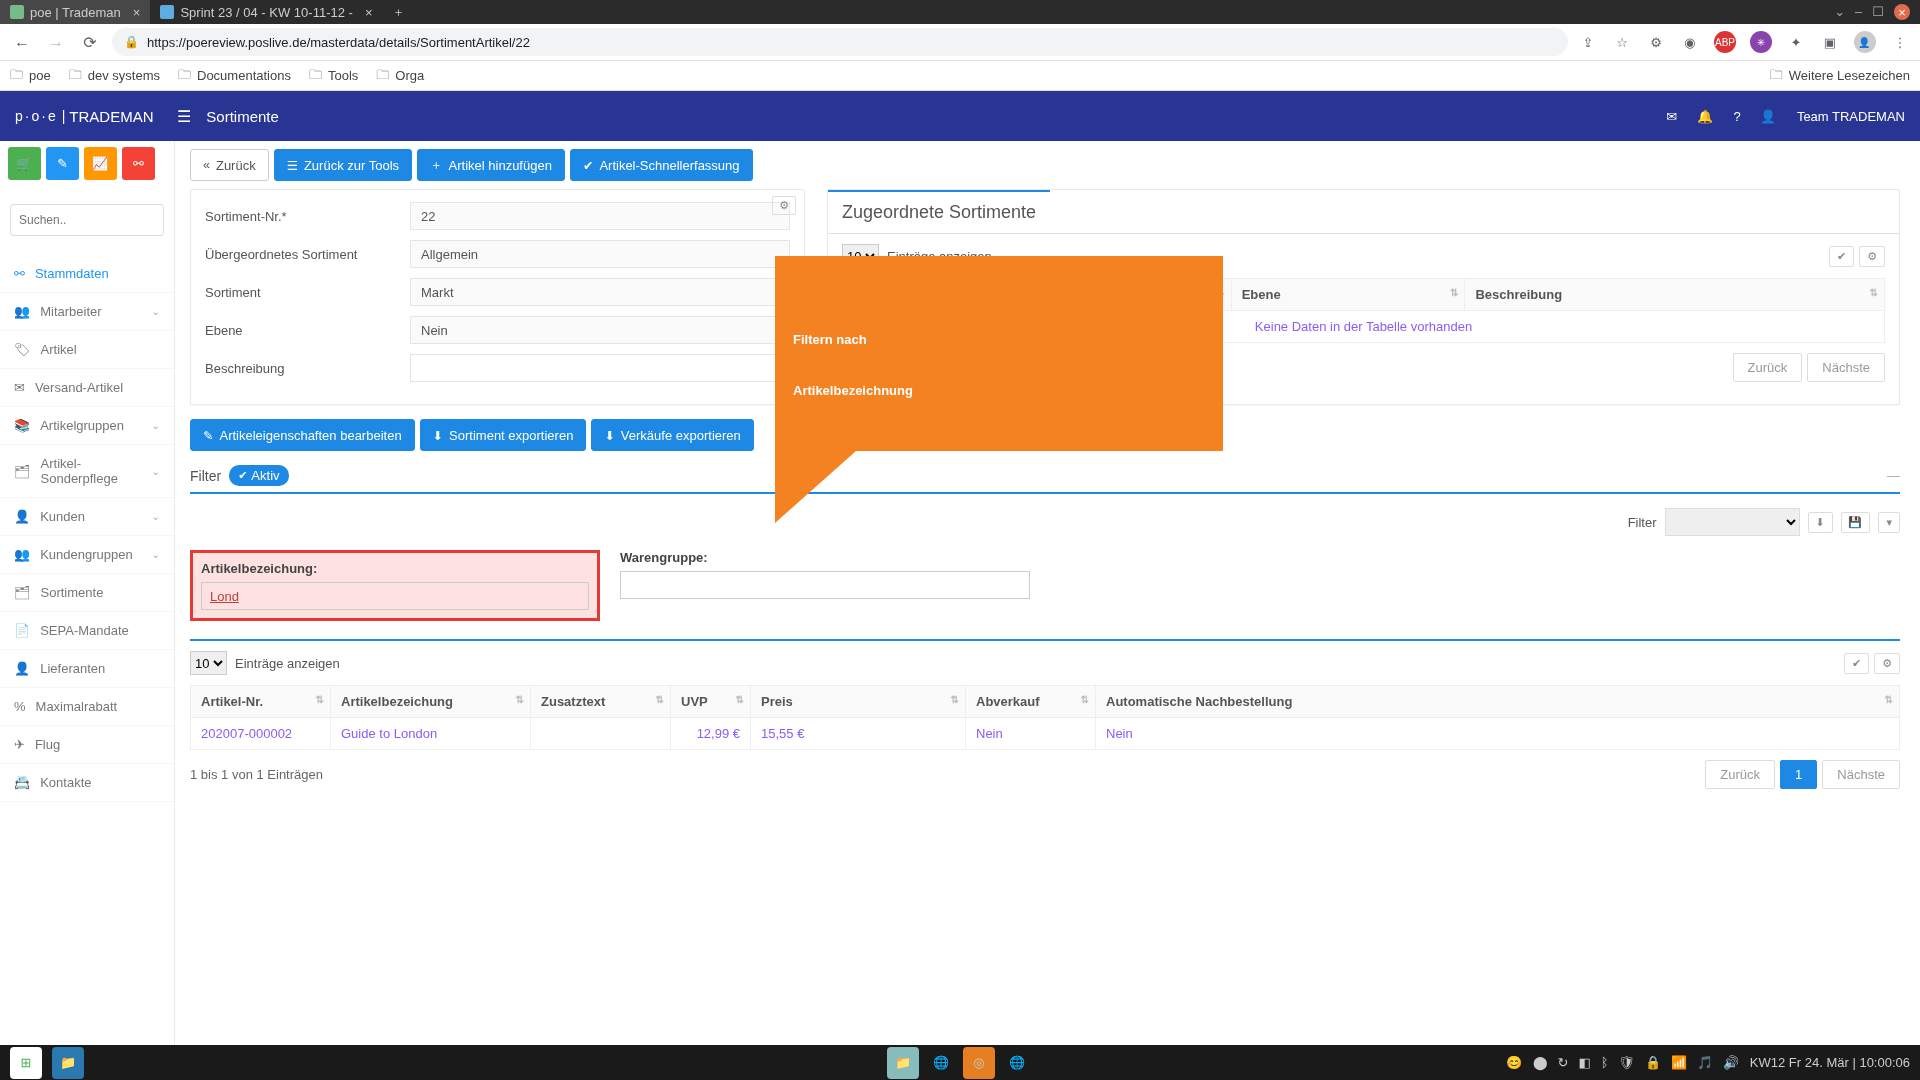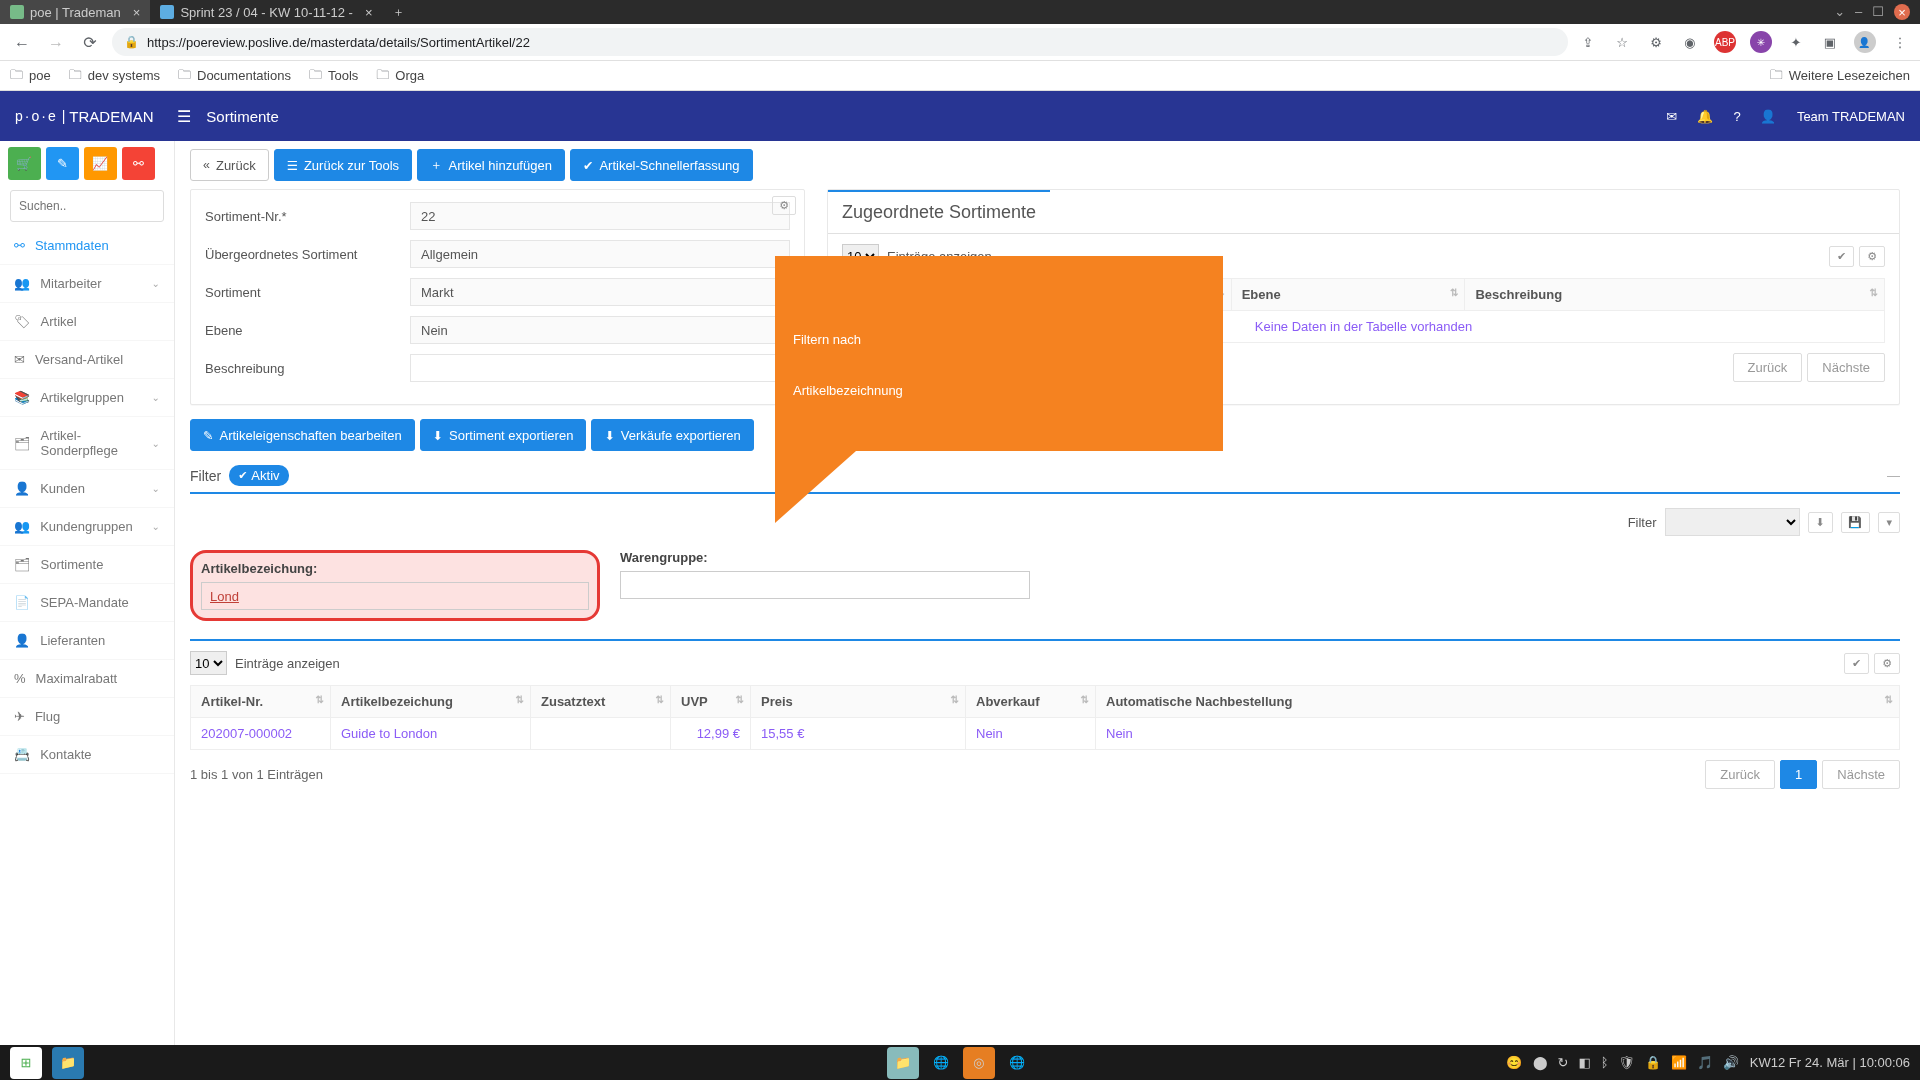--- a/index.html
+++ b/index.html
@@ -44,21 +44,21 @@
 .sqbtn.green{background:#4caf50;}
 .sqbtn.blue{background:#2196f3;}
 .sqbtn.orange{background:#ff9800;}
 .sqbtn.red{background:#f44336;}
 .breadcrumb{position:absolute;right:30px;top:58px;font-size:11px;color:#888;}
 .breadcrumb a{color:#888;text-decoration:none;}
 
 
 .layout{display:flex;height:calc(100% - 24px - 37px - 30px - 50px - 35px);}
 .sidebar{width:175px;background:#fff;border-right:1px solid #e8e8e8;}
-.search-box{margin:5px 10px;border:1px solid #ddd;height:32px;display:flex;align-items:center;border-radius:3px;}
+.search-box{margin:19px 10px;border:1px solid #ddd;height:32px;display:flex;align-items:center;border-radius:3px;}
 .search-box input{border:none;outline:none;flex:1;padding:0 8px;font-size:12px;background:transparent;}
 .search-box .sicon{padding:0 8px;color:#888;}
 .nav{list-style:none;}
 .nav li{padding:11px 14px;color:#777;font-size:12.5px;display:flex;align-items:center;gap:10px;border-bottom:1px solid #f6f6f6;position:relative;}
 .nav li.active{color:#2196f3;}
 .nav li .chev{margin-left:auto;font-size:10px;color:#aaa;}
 
 
 .main{flex:1;overflow:auto;padding:0 20px 10px 15px;position:relative;}
 .toolbar{display:flex;gap:5px;margin:8px 0;}
@@ -99,30 +99,30 @@
 .badge-aktiv{background:#1e88e5;color:#fff;border-radius:10px;padding:3px 9px;font-size:11px;display:flex;align-items:center;gap:4px;}
 .collapse{margin-left:auto;color:#aaa;}
 
 .filter-right{display:flex;justify-content:flex-end;align-items:center;gap:8px;margin:14px 0;}
 .filter-right select{border:1px solid #ddd;height:28px;width:135px;}
 
 .filter-fields{display:flex;gap:20px;margin:10px 0 18px;}
 .ff{flex:0 0 410px;}
 .ff label{display:block;margin-bottom:6px;color:#444;font-weight:600;}
 .ff input{width:100%;height:28px;border:1px solid #ccc;padding:0 8px;}
-.highlight{border:3px solid #e53935;border-radius:16px;padding:8px;background:#fde2e1;}
+.highlight{border:3px solid #e53935;border-radius:0;padding:8px;background:#fde2e1;}
 .highlight input{background:#fde2e1;color:#c04038;text-decoration:underline;}
 
 .footer{position:absolute;bottom:0;left:175px;right:0;height:35px;display:flex;align-items:center;padding:0 18px;color:#666;font-size:12px;border-top:1px solid #eee;background:#fff;}
 .footer .r{margin-left:auto;display:flex;gap:18px;color:#1e88e5;}
 .footer .copy{margin-left:18px;color:#666;}
 .footer .copy b{color:#1e88e5;}
 
 .callout{position:absolute;left:600px;top:115px;width:448px;height:195px;background:#f58220;color:#fff;display:flex;align-items:center;padding:0 18px;z-index:50;}
-.callout .txt{font-size:46px;line-height:1.1;font-weight:400;}
+.callout .txt{font-size:46px;line-height:1.1;font-weight:700;}
 .callout:after{content:"";position:absolute;left:0;bottom:-72px;border-top:80px solid #f58220;border-right:90px solid transparent;}
 
 
 .taskbar{position:absolute;bottom:0;left:0;right:0;height:35px;background:#1a1a1a;display:flex;align-items:center;padding:0 10px;color:#ccc;gap:10px;z-index:5;}
 .taskbar .center{position:absolute;left:50%;transform:translateX(-50%);display:flex;gap:6px;}
 .tbico{width:32px;height:32px;border-radius:4px;display:flex;align-items:center;justify-content:center;}
 .tray{margin-left:auto;display:flex;gap:10px;align-items:center;font-size:12px;}
 .footer-wrap{height:35px;}
 </style>
 </head>

